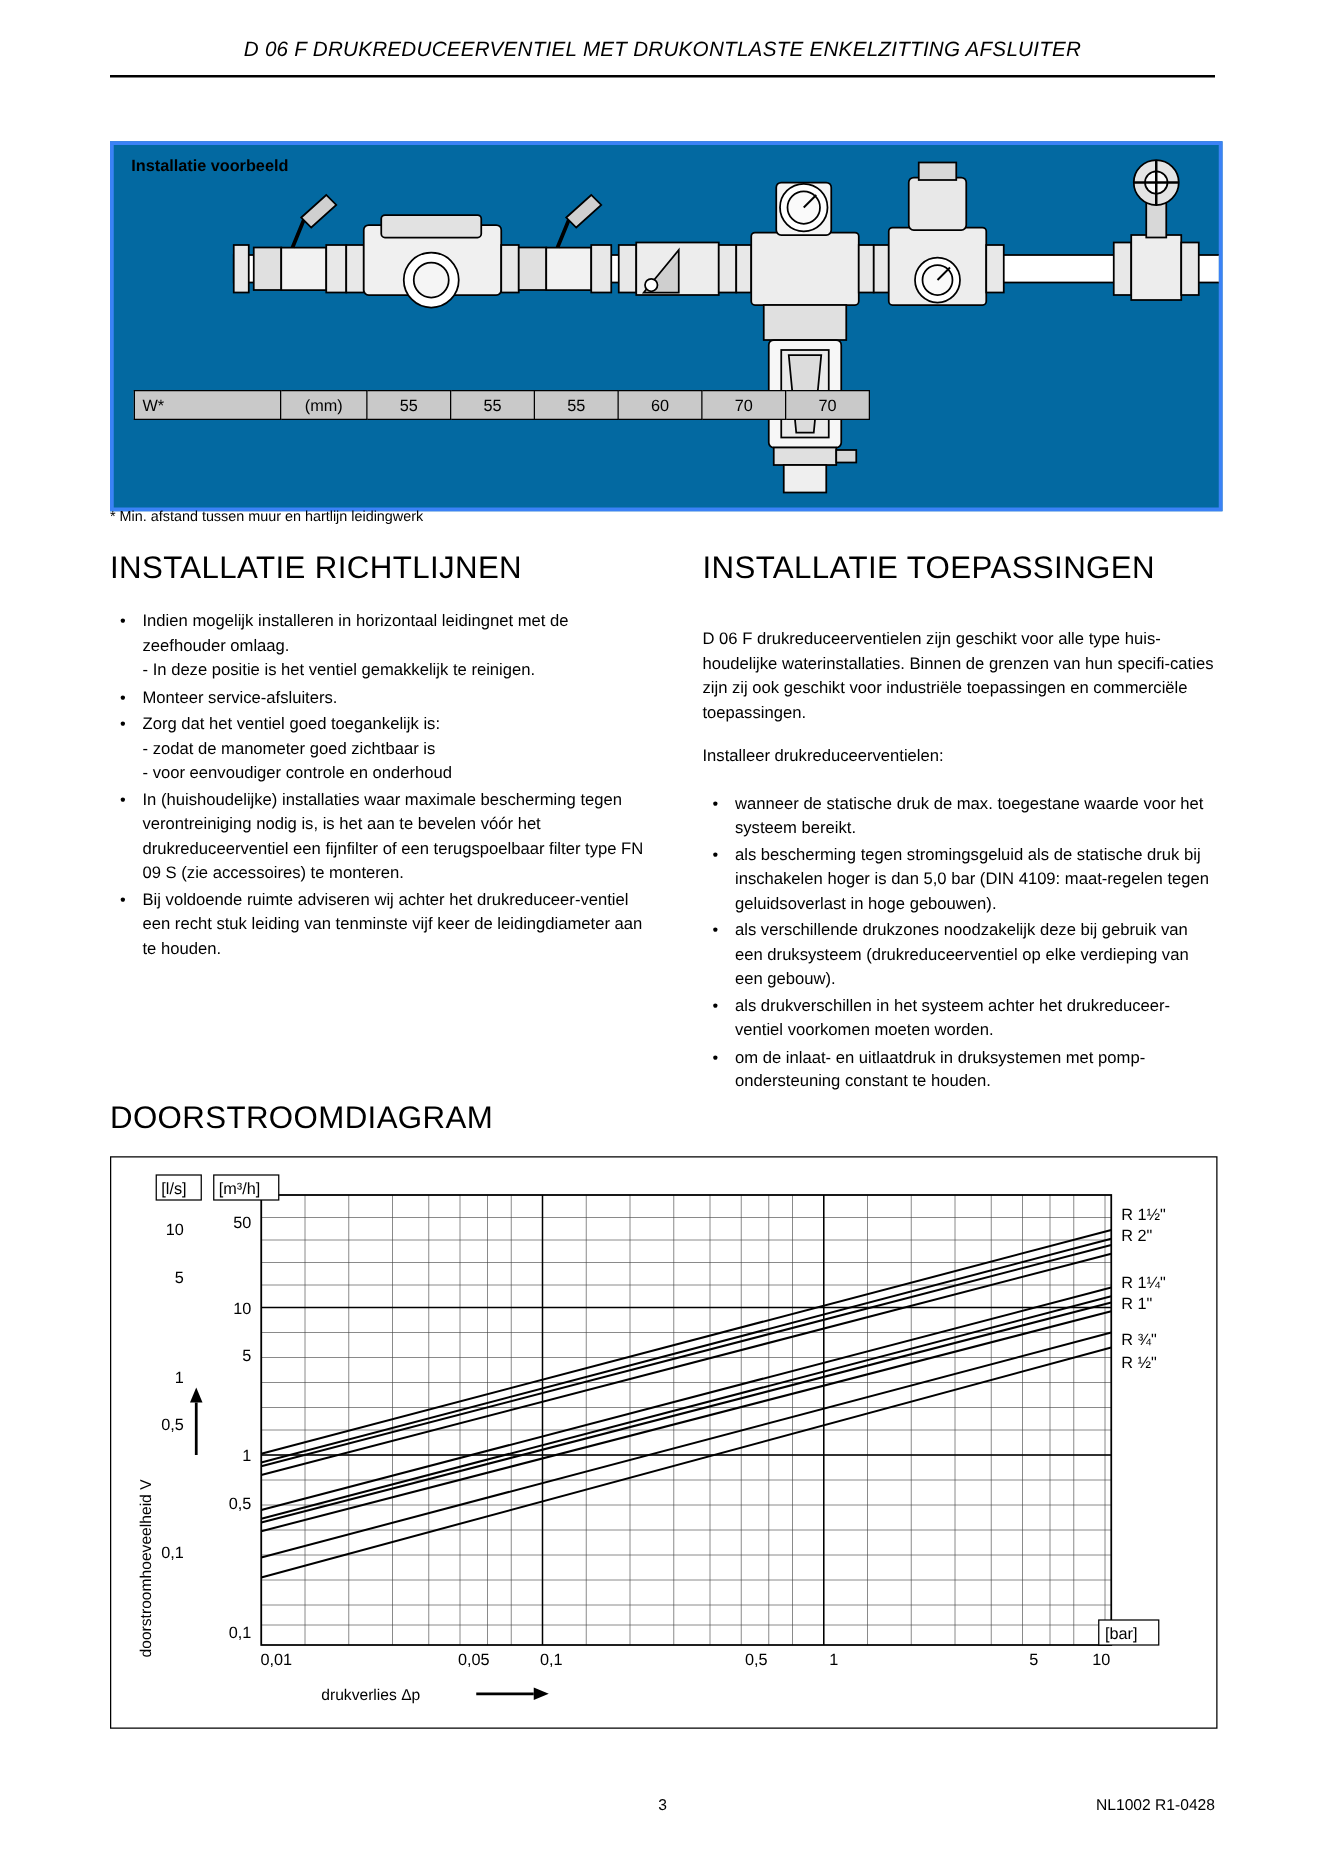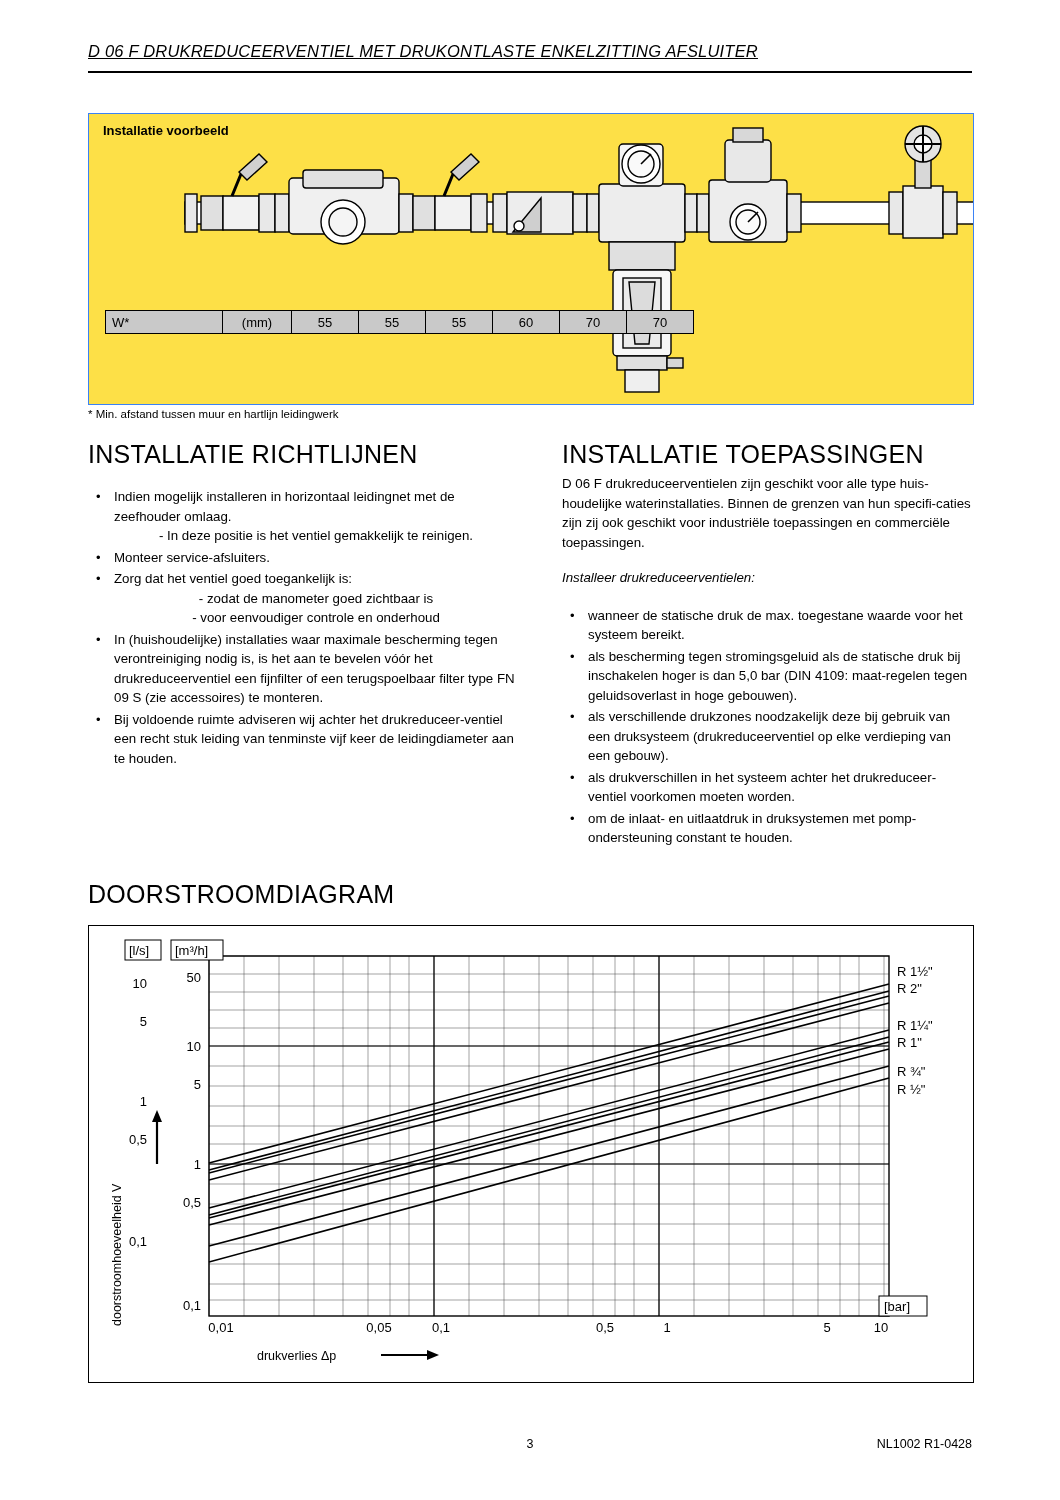--- a/index.html
+++ b/index.html
@@ -8,35 +8,34 @@
     background:#ffffff;
     font-family:"Liberation Sans", sans-serif;
     color:#000;
     position:relative;
     overflow:hidden;
   }
   .page{position:relative;width:1060px;height:1500px;}
 
   
   .header{
-    position:absolute;left:88px;top:42px;width:884px;
-    text-align:left;
-    text-decoration:underline;
+    position:absolute;left:88px;top:31px;width:884px;
+    text-align:center;
   }
   .header .title{
     font-style:italic;font-size:16.5px;letter-spacing:.2px;white-space:nowrap;
   }
   .header .rule{
     margin-top:10px;border-bottom:2px solid #000;width:884px;
   }
 
   
   .install-box{
     position:absolute;left:88px;top:113px;width:884px;height:290px;
-    background:#fde047;border:1px solid #3b82f6;
+    background:#0369a1;border:3px solid #3b82f6;
   }
   .install-title{
     position:absolute;left:14px;top:9px;font-size:13px;font-weight:bold;
   }
   .install-note{
     position:absolute;left:88px;top:408px;font-size:11.5px;
   }
 
   
   .drawing{position:absolute;left:0;top:0;width:884px;height:290px;}
@@ -61,23 +60,23 @@
   .col-left{position:absolute;left:88px;top:440px;width:430px;}
   .col-right{position:absolute;left:562px;top:440px;width:412px;}
   ul.bul{list-style:none;margin:18px 0 0 0;padding:0;}
   ul.bul > li{
     position:relative;padding-left:26px;margin-bottom:2px;
     font-size:13.3px;line-height:19.5px;
   }
   ul.bul > li:before{
     content:"\2022";position:absolute;left:8px;top:0;font-size:13px;
   }
-  .sub{display:block;padding-left:10px;text-indent:-10px;text-align:center;}
-  .para{font-size:13.3px;line-height:19.5px;margin-top:5px;}
-  .para2{font-size:13.3px;line-height:19.5px;margin-top:16px;font-style:italic;}
+  .sub{display:block;padding-left:10px;text-indent:-10px;}
+  .para{font-size:13.3px;line-height:19.5px;margin-top:32px;}
+  .para2{font-size:13.3px;line-height:19.5px;margin-top:16px;}
   b.is{font-style:italic;font-weight:bold;}
 
   
   .h2-diag{position:absolute;left:88px;top:880px;}
   .diagram-box{
     position:absolute;left:88px;top:925px;width:884px;height:456px;
     border:1px solid #000;background:#fff;
   }
 
   

